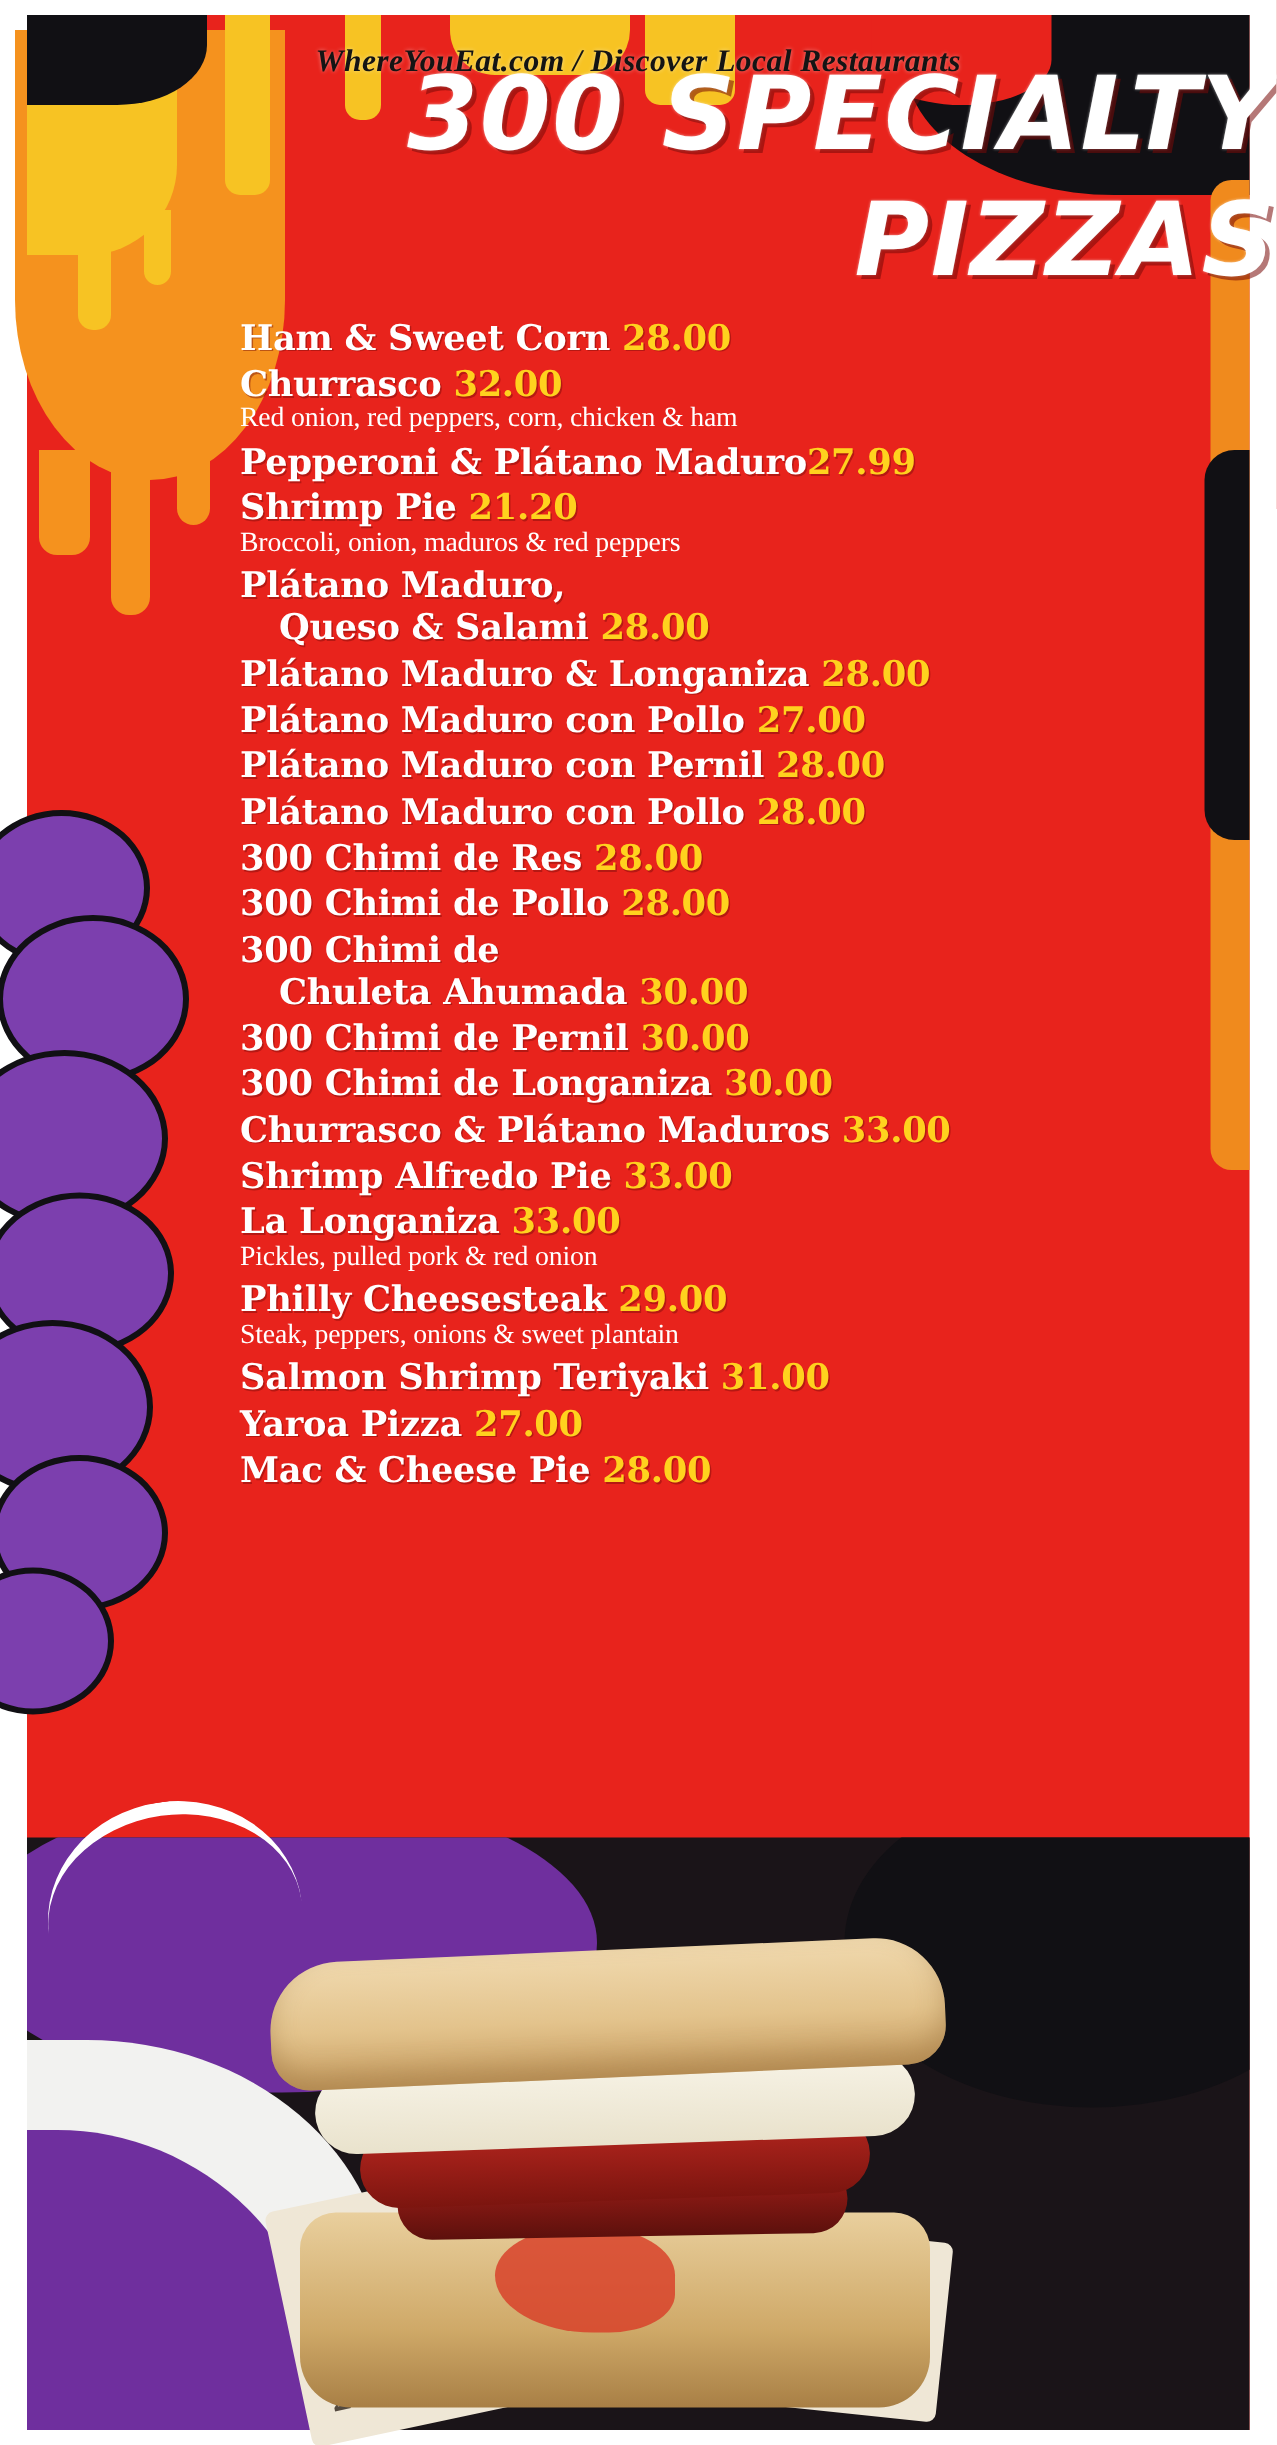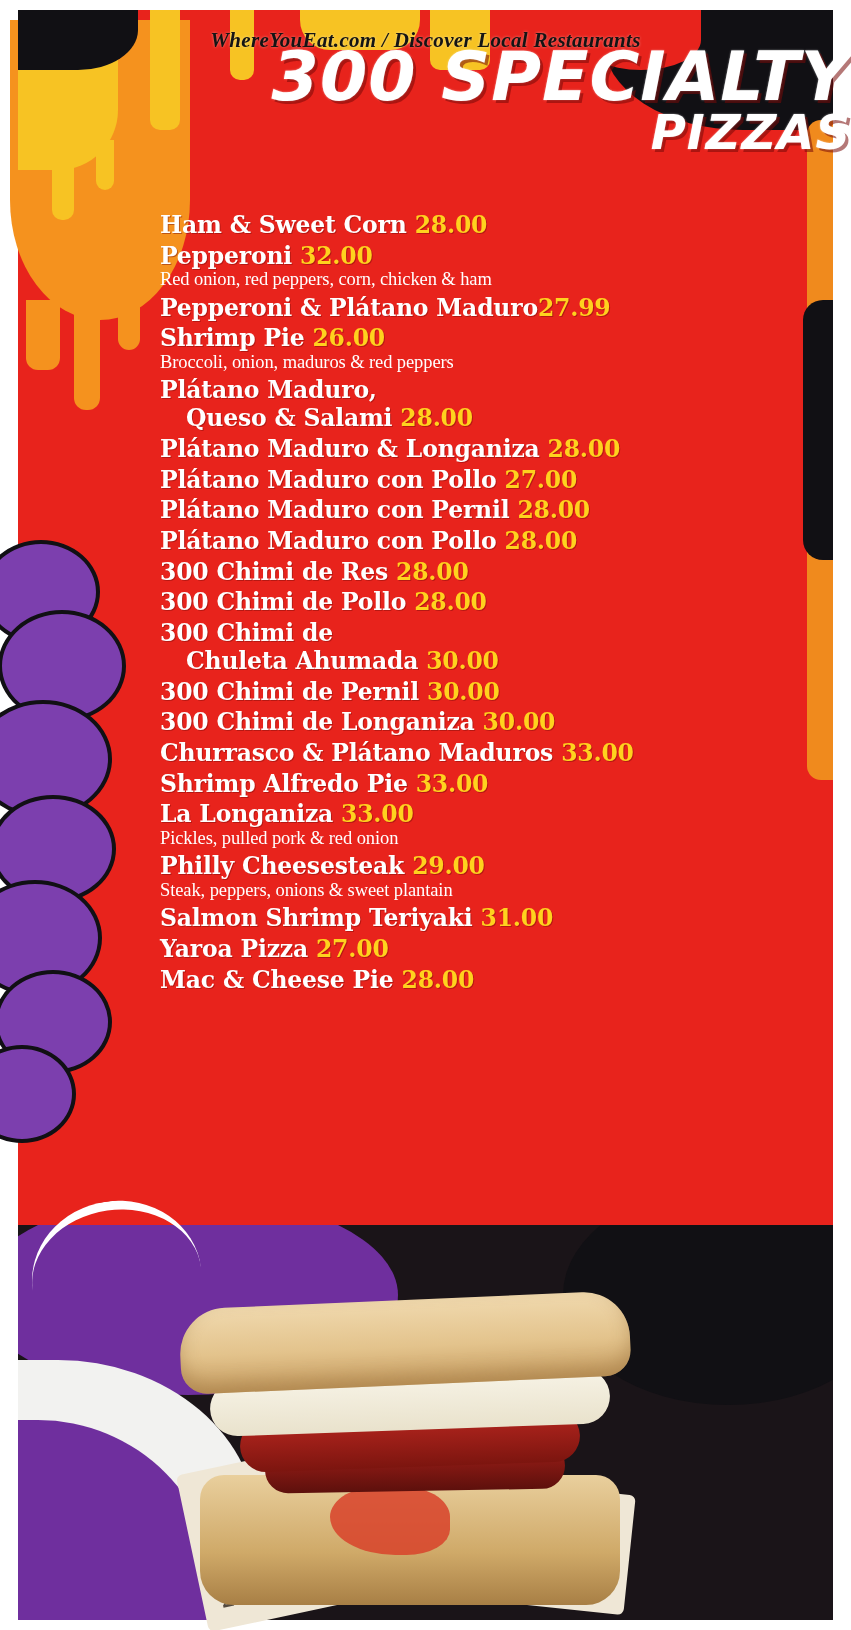--- a/index.html
+++ b/index.html
@@ -256,21 +256,21 @@
     font-weight: bold;
     font-style: italic;
     color: #ffffff;
     letter-spacing: 1px;
     line-height: .96;
     text-shadow:
       3px 3px 0 rgba(120,10,8,.55),
       0 0 2px rgba(255,255,255,.6);
   }
   .title-l1 { font-size: 68px; }
-  .title-l2 { font-size: 48px; }
+  .title-l2 { font-size: 68px; margin-top: 19px; }
 
   
   .menu {
     position: absolute;
     left: 160px;
     top: 212px;
     width: 600px;
     z-index: 30;
   }
   .item {
@@ -377,36 +377,36 @@
 
     <div class="item">
       <div class="item-line">
         <span>Ham &amp; Sweet Corn</span>
         <span class="price">28.00</span>
       </div>
     </div>
 
     <div class="item">
       <div class="item-line">
-        <span>Pepperoni</span>
+        <span>Churrasco</span>
         <span class="price">32.00</span>
       </div>
       <div class="desc">Red onion, red peppers, corn, chicken &amp; ham</div>
     </div>
 
     <div class="item">
       <div class="item-line">
         <span>Pepperoni &amp; Plátano Maduro</span><span class="price">27.99</span>
       </div>
     </div>
 
     <div class="item">
       <div class="item-line">
         <span>Shrimp Pie</span>
-        <span class="price">26.00</span>
+        <span class="price">21.20</span>
       </div>
       <div class="desc">Broccoli, onion, maduros &amp; red peppers</div>
     </div>
 
     <div class="item">
       <div class="item-line wrap2">
         <span>Plátano Maduro,</span>
         <span class="item-name2">
           <span>Queso &amp; Salami</span>
           <span class="price">28.00</span>

